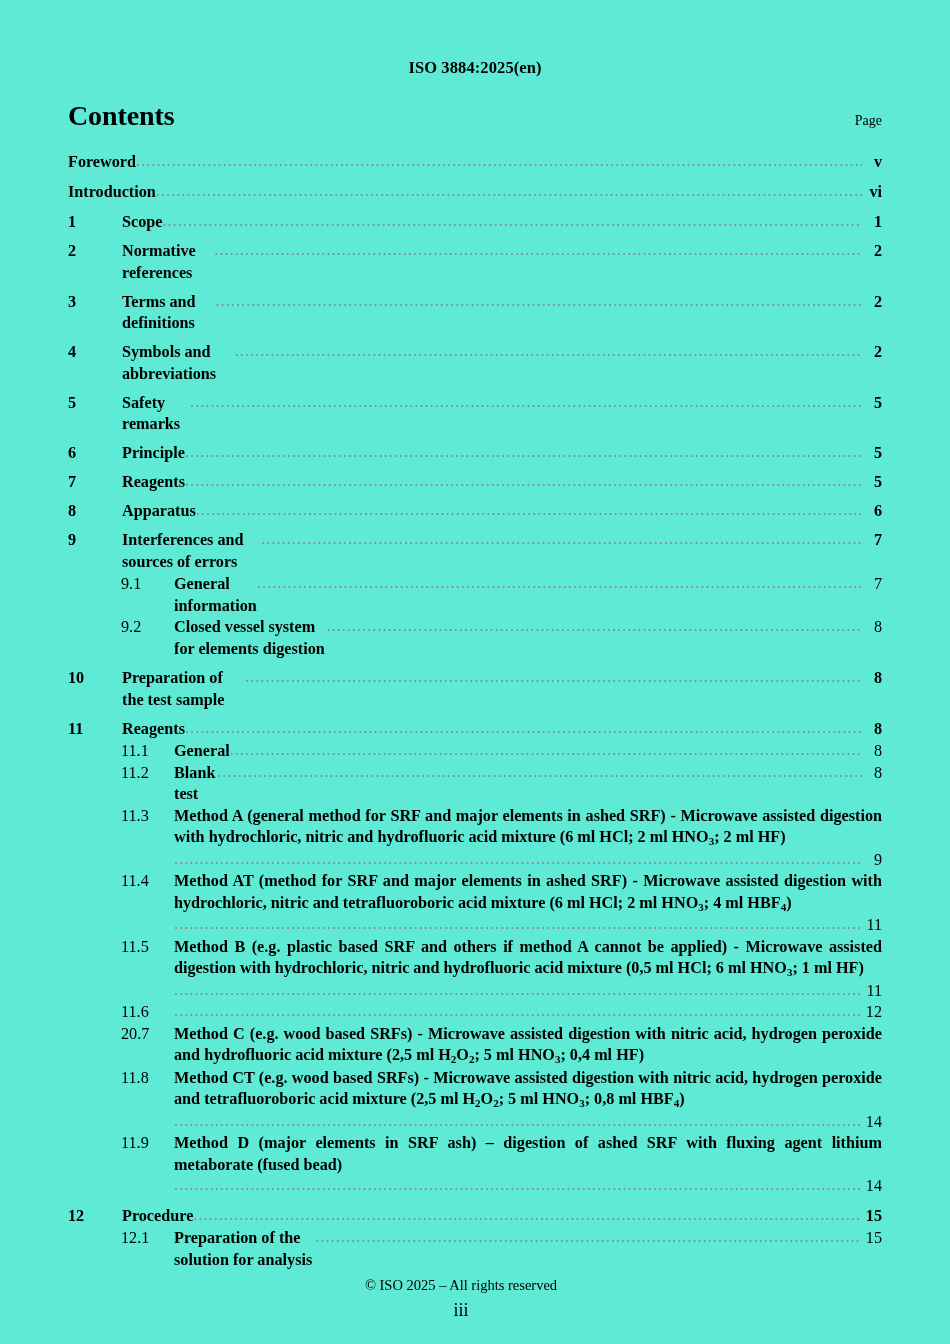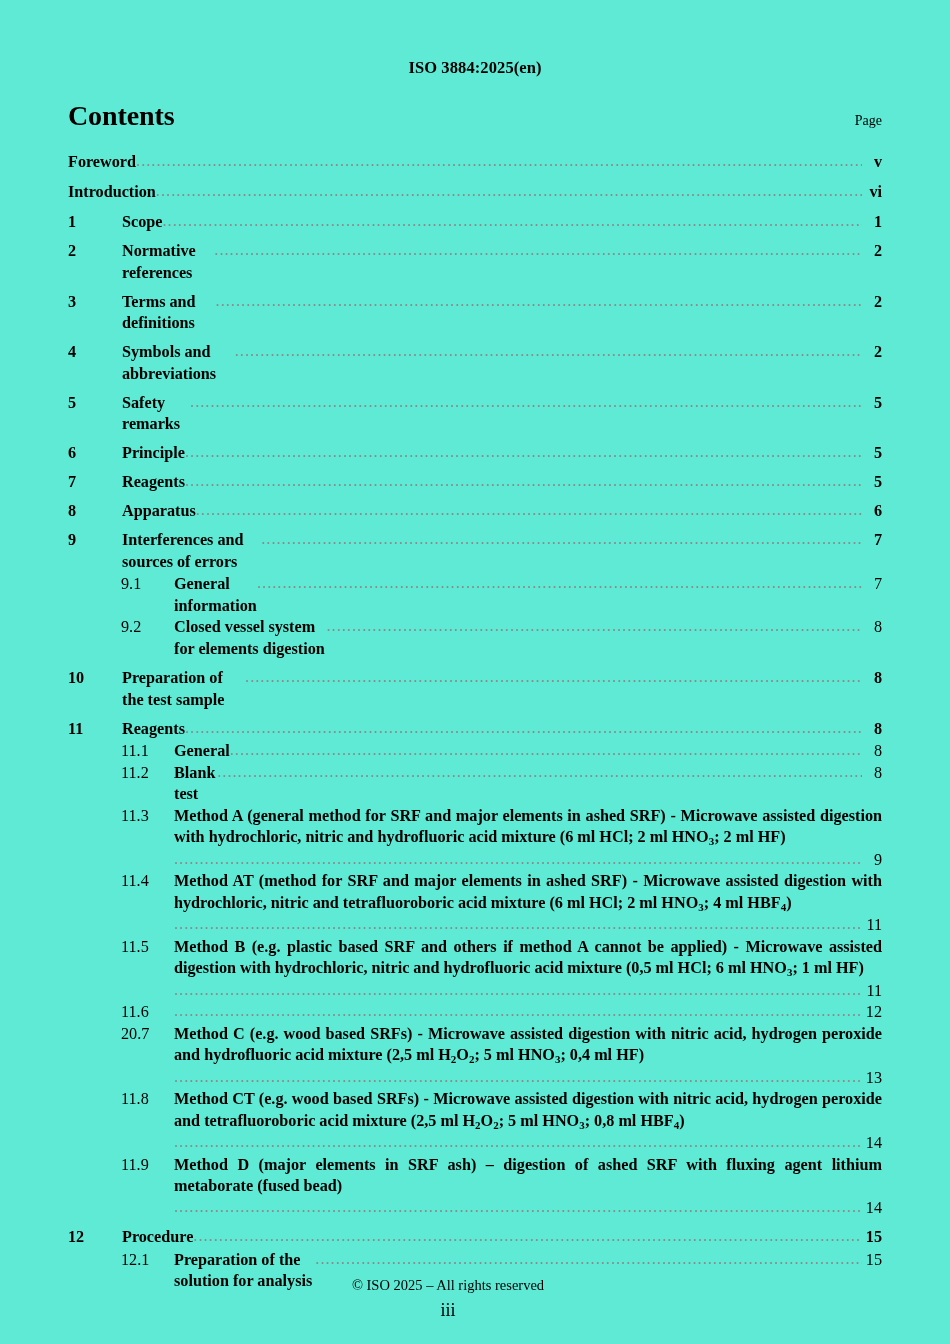--- a/index.html
+++ b/index.html
@@ -141,21 +141,21 @@
   sub {
     font-size: 0.68em;
     vertical-align: baseline;
     position: relative;
     top: 0.28em;
   }
 
   
   .footer {
     position: absolute;
-    left: 0;
+    left: 13px;
     width: 896px;
     text-align: center;
   }
   .footer-copy {
     top: 1277px;
     font-size: 14.5px;
   }
   .footer-folio {
     top: 1300px;
     font-size: 18px;
@@ -374,24 +374,21 @@
         <div class="body">
           <div class="para"><span class="tail">
               <span class="leader"></span>
               <span class="pno">12</span>
             </span></div>
         </div>
       </div>
       <div class="entry lvl-2">
         <span class="num num-2">20.7</span>
         <div class="body">
-          <div class="para"><span class="label">Method C (e.g. wood based SRFs) - Microwave assisted digestion with nitric acid, hydrogen peroxide and hydrofluoric acid mixture (2,5 ml H<sub>2</sub>O<sub>2</sub>; 5 ml HNO<sub>3</sub>; 0,4 ml HF)</span><span class="tail">
-              <span class="leader"></span>
-              <span class="pno">13</span>
-            </span></div>
+          <div class="para"><span class="label">Method C (e.g. wood based SRFs) - Microwave assisted digestion with nitric acid, hydrogen peroxide and hydrofluoric acid mixture (2,5 ml H<sub>2</sub>O<sub>2</sub>; 5 ml HNO<sub>3</sub>; 0,4 ml HF)</span></div>
         </div>
       </div>
       <div class="entry lvl-2">
         <span class="num num-2">11.8</span>
         <div class="body">
           <div class="para"><span class="label">Method CT (e.g. wood based SRFs) - Microwave assisted digestion with nitric acid, hydrogen peroxide and tetrafluoroboric acid mixture (2,5 ml H<sub>2</sub>O<sub>2</sub>; 5 ml HNO<sub>3</sub>; 0,8 ml HBF<sub>4</sub>)</span><span class="tail">
               <span class="leader"></span>
               <span class="pno">14</span>
             </span></div>
         </div>

